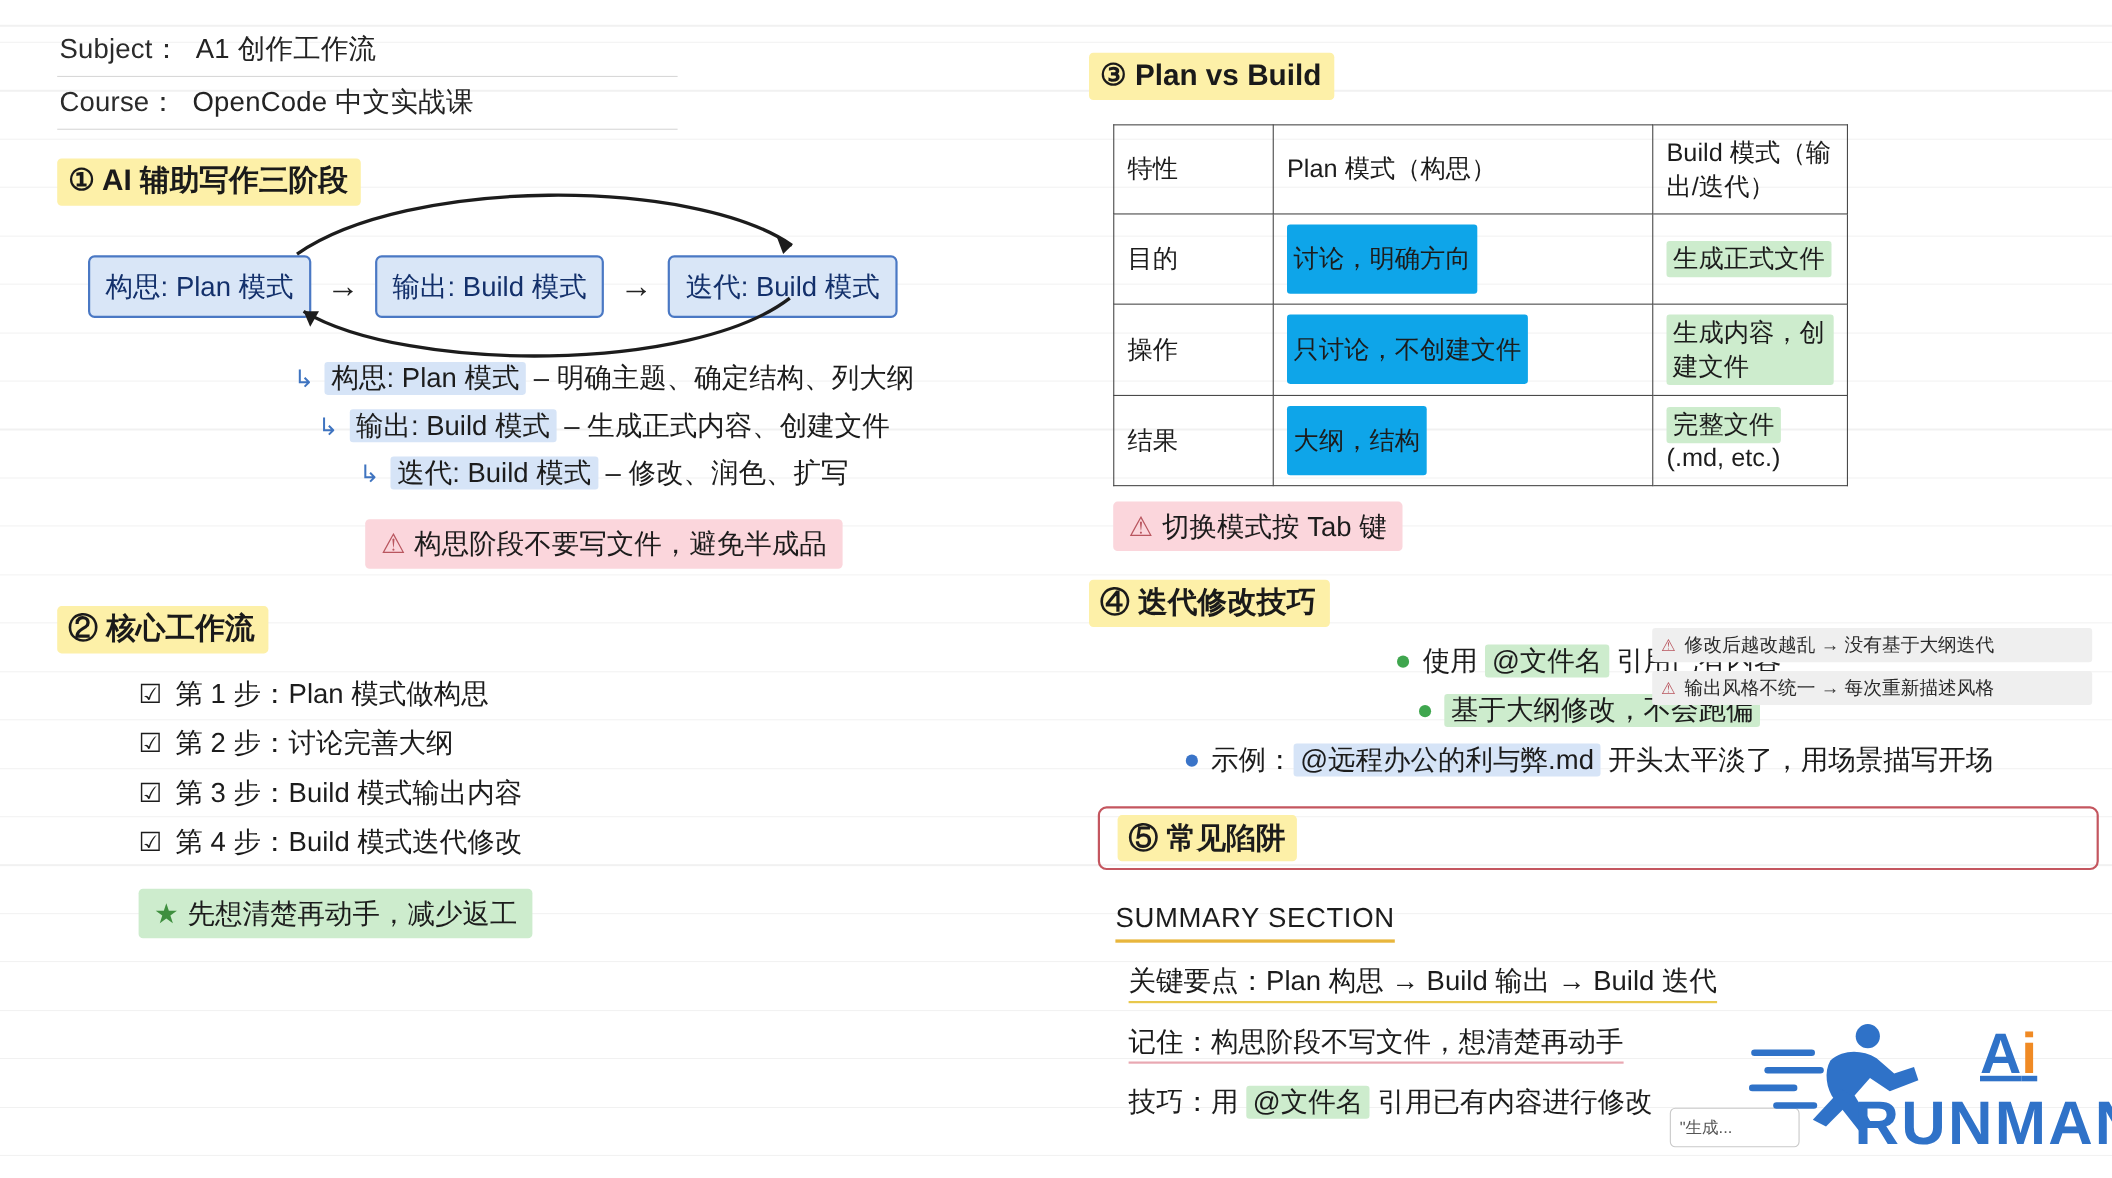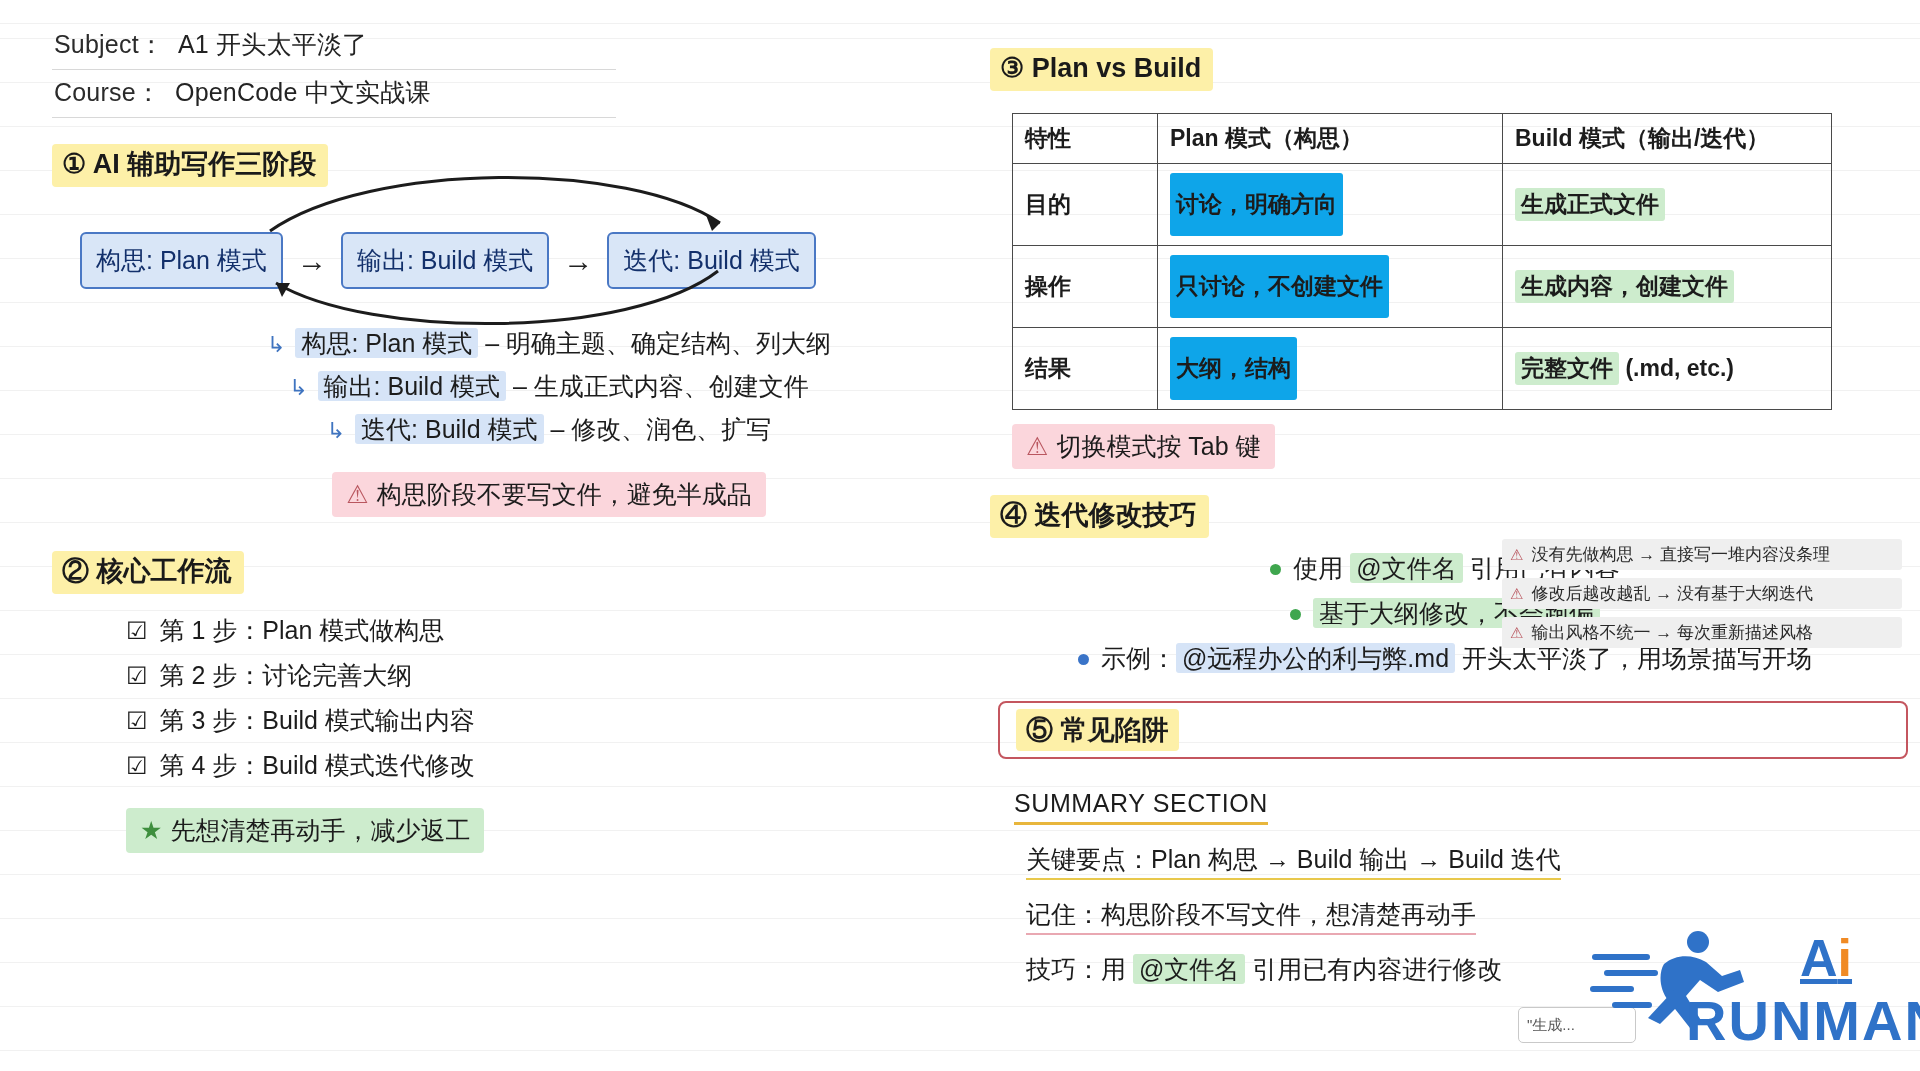--- a/index.html
+++ b/index.html
@@ -149,22 +149,21 @@
     color: #1c1c1c;
     white-space: nowrap;
   }
   .cbox { margin-right: 12px; font-size: 24px; }
 
   
   .tbl {
     border-collapse: collapse;
     margin-top: 22px;
     margin-left: 22px;
-    width: 820px;
-    font-weight: bold;
+    width: 668px;
   }
   .tbl td {
     border: 1px solid #4a4a4a;
     padding: 9px 12px;
     font-size: 23px;
     color: #1c1c1c;
     vertical-align: middle;
   }
   .tbl td.th {
     font-size: 23px;
@@ -306,21 +305,21 @@
 </head>
 <body>
 
 <div class="ruled"></div>
 
 <div class="page">
 
   <div class="col-left">
 
     <div class="meta-line">
-      <span class="mlabel">Subject：</span><span class="mval">A1 开头太平淡了</span>
+      <span class="mlabel">Subject：</span><span class="mval">A1 创作工作流</span>
     </div>
     <div class="meta-line">
       <span class="mlabel">Course：</span><span class="mval">OpenCode 中文实战课</span>
     </div>
 
     <div class="sec-wrap">
       <div class="sec-title">① AI 辅助写作三阶段</div>
 
       <div class="flow">
         <svg class="loop-svg" width="540" height="180" viewBox="0 0 540 180">
@@ -419,23 +418,20 @@
         <div class="rb-item">
           <span class="dot dot-green"></span><span class="hl-green">基于大纲修改，不会跑偏</span>
         </div>
         <div class="rb-item">
           <span class="dot dot-blue"></span><span>示例：</span><span class="hl-blue">@远程办公的利与弊.md</span><span> 开头太平淡了，用场景描写开场</span>
         </div>
       </div>
 
       <div style="position:absolute; left:512px; top:44px; width:400px;">
         <div class="side-note">
-          <span class="warn-icon">⚠</span><span>没有先做构思 → 直接写一堆内容没条理</span>
-        </div>
-        <div class="side-note">
           <span class="warn-icon">⚠</span><span>修改后越改越乱 → 没有基于大纲迭代</span>
         </div>
         <div class="side-note">
           <span class="warn-icon">⚠</span><span>输出风格不统一 → 每次重新描述风格</span>
         </div>
       </div>
     </div>
 
     <div class="pitfall-box">
       <span class="pitfall-title">⑤ 常见陷阱</span>

